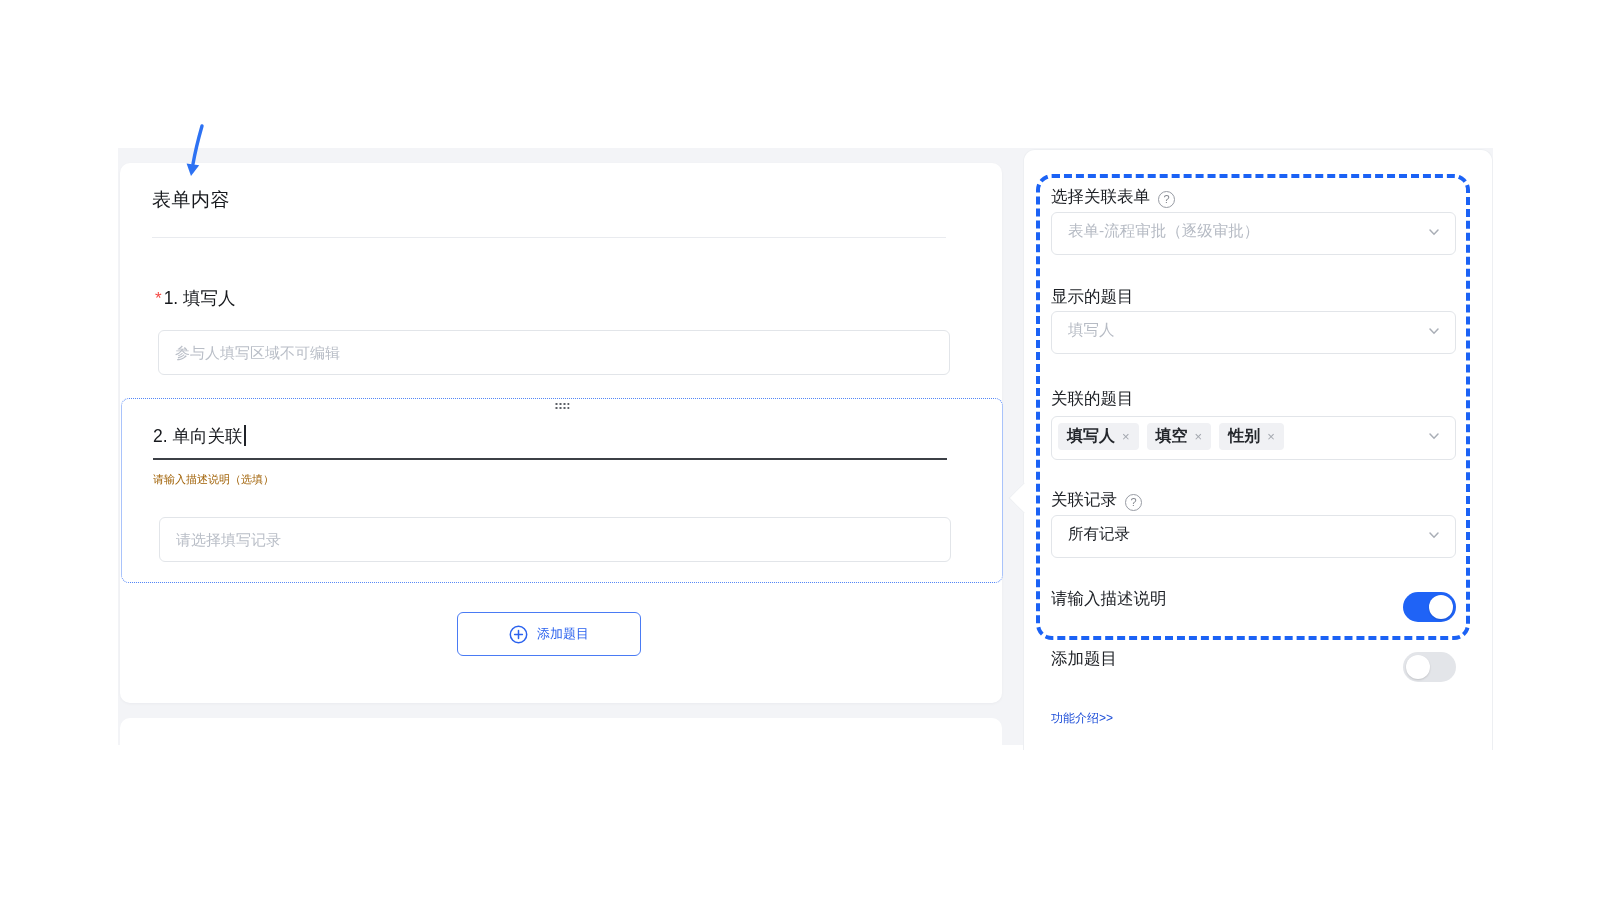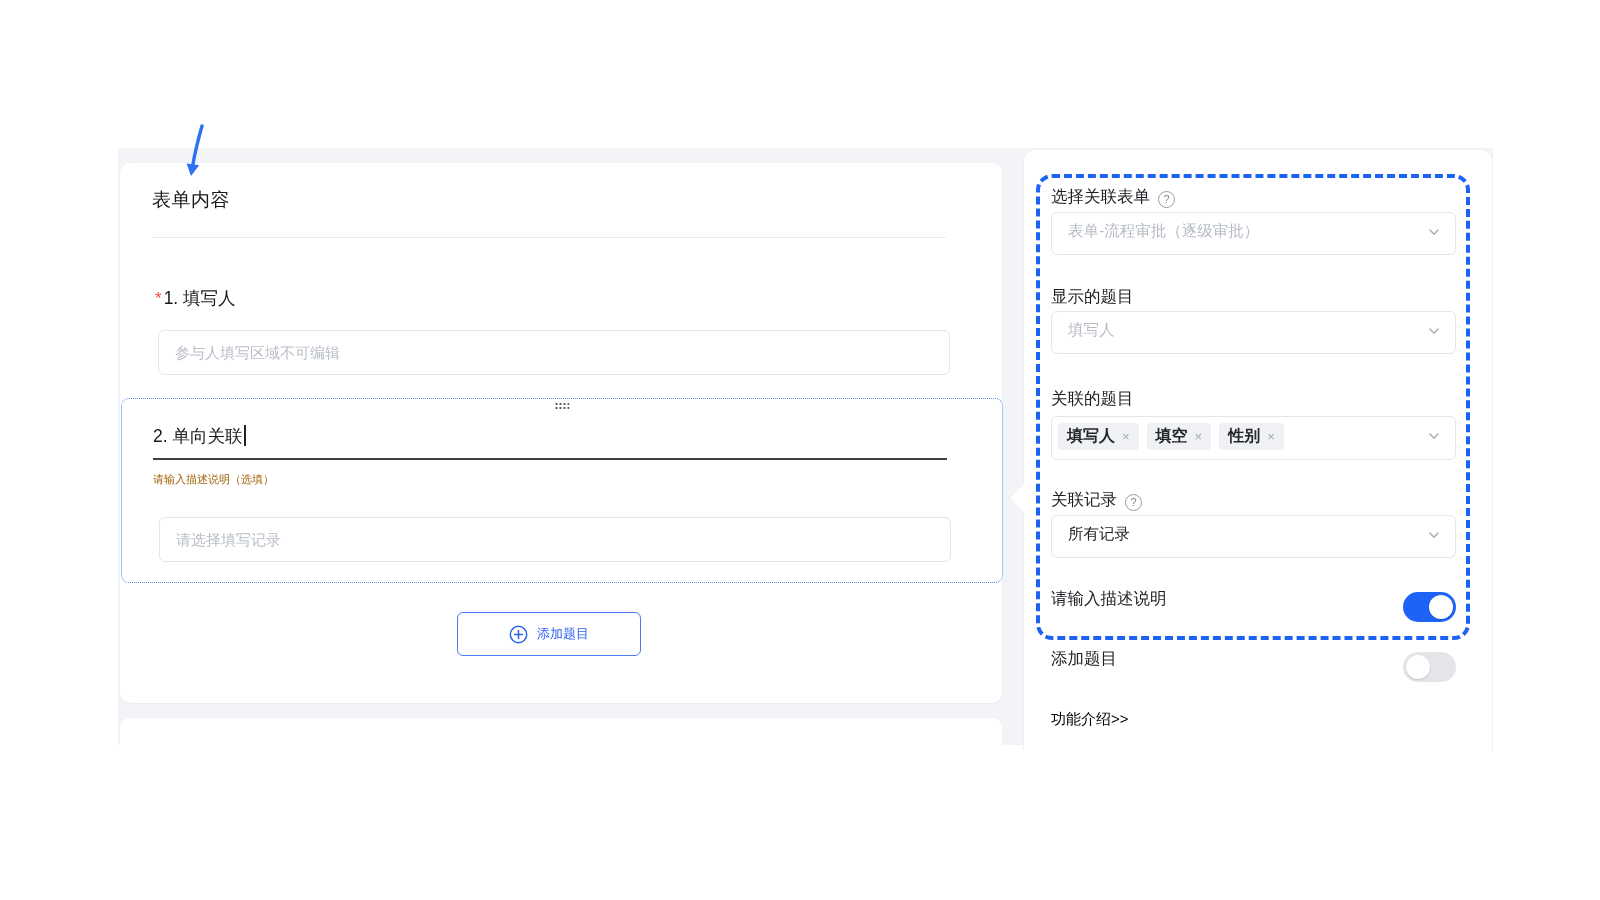--- a/index.html
+++ b/index.html
@@ -73,21 +73,21 @@
   .tag b { font-size:16px; font-weight:600; color:#23262b; }
   .tag i { font-style:normal; font-size:13px; color:#a3a7ae; cursor:pointer; }
 
   .toggle { width:53px; height:30px; border-radius:15px; position:absolute; left:379px;
     cursor:pointer; }
   .toggle .knob { position:absolute; top:3px; width:24px; height:24px; border-radius:50%;
     background:#fff; box-shadow:0 1px 2px rgba(0,0,0,.15); }
   .toggle.on { background:#1f63f6; } .toggle.on .knob { right:3px; }
   .toggle.off { background:#e3e5e9; } .toggle.off .knob { left:3px; }
 
-  #feature-link { left:27px; top:560px; font-size:15px; color:#000000; cursor:pointer; }
+  #feature-link { left:27px; top:560px; font-size:12px; color:#1d4ed8; cursor:pointer; }
 
   
   #anno-arrow { left:178px; top:122px; pointer-events:none; }
 </style>
 </head>
 <body>
 
 <div class="abs" id="editor-bg"></div>
 
 <div class="abs" id="form-card">

